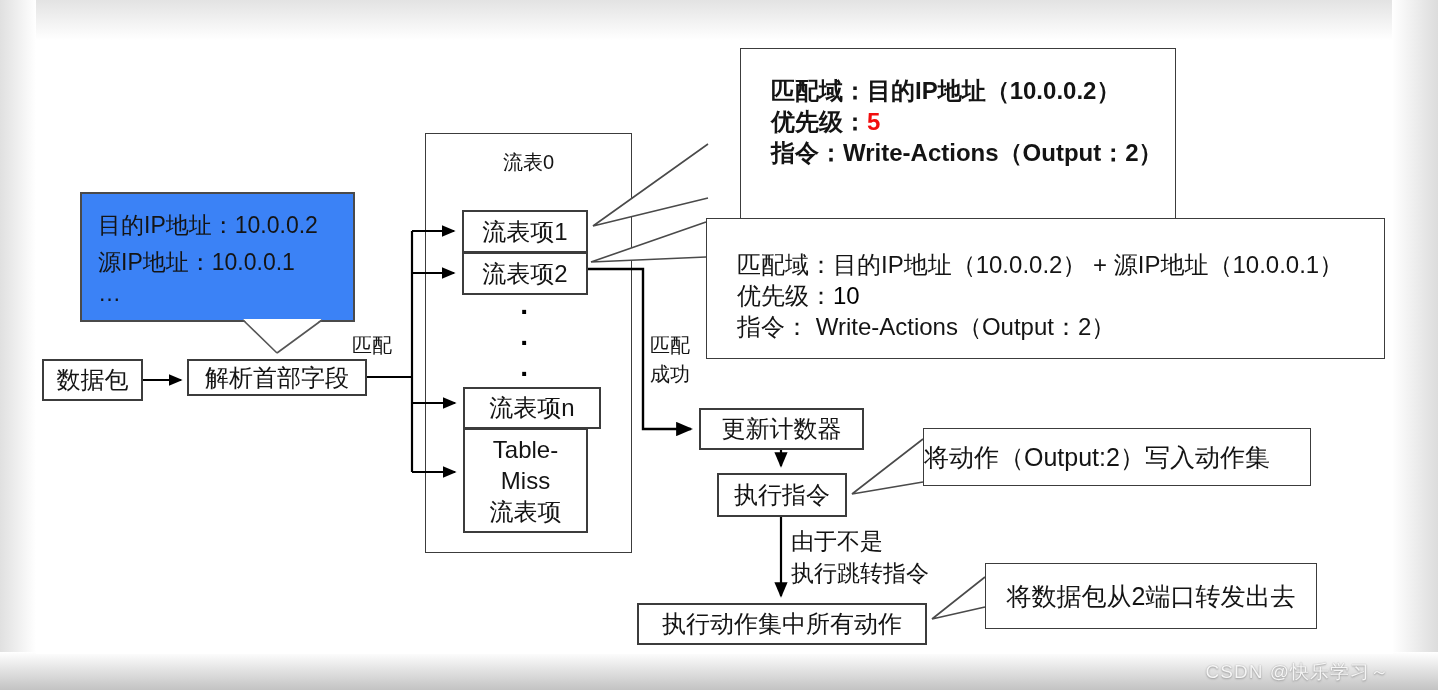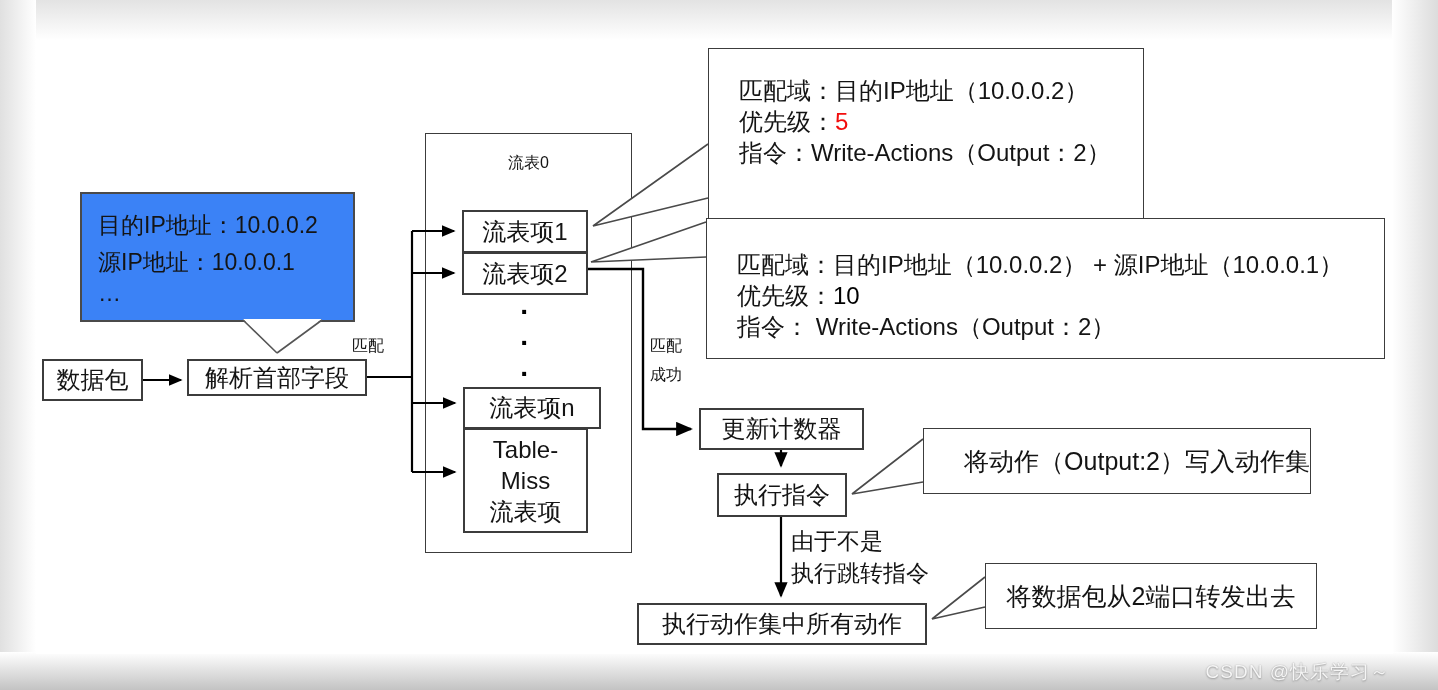--- a/index.html
+++ b/index.html
@@ -18,21 +18,21 @@
     position:absolute;z-index:6;background:#fff;border:2px solid #3c3c3c;
     display:flex;align-items:center;justify-content:center;text-align:center;
     font-size:24px;line-height:1.25;box-sizing:border-box;
   }
   .big-container{position:absolute;z-index:4;background:#fff;border:1.8px solid #3c3c3c;box-sizing:border-box;}
   .callout{
     position:absolute;z-index:6;background:#fff;border:1.8px solid #3c3c3c;box-sizing:border-box;
     font-size:24px;line-height:31px;
   }
   .co-pad{padding:26px 10px 10px 30px;}
-  .label{position:absolute;z-index:6;font-size:16px;line-height:29px;white-space:nowrap;}
+  .label{position:absolute;z-index:6;font-size:20px;line-height:29px;white-space:nowrap;}
   .ellipsis-col{
     position:absolute;z-index:6;left:462px;top:296px;width:126px;text-align:center;
     font-size:28px;font-weight:bold;line-height:31px;color:#000;
   }
   .red{color:#f20d0d;}
   svg.wires{position:absolute;left:0;top:0;z-index:7;pointer-events:none;}
   .watermark{
     position:absolute;z-index:8;top:659px;right:48px;font-size:19px;letter-spacing:1px;
     color:#f5f5f5;text-shadow:0 1px 2px #9a9a9a,0 0 1px #aaaaaa;
   }
@@ -96,37 +96,37 @@
     <span>执行指令</span>
   </div>
   <div class="label" style="left:791px;top:525px;font-size:23px;line-height:32px;">
     <div>由于不是</div>
     <div>执行跳转指令</div>
   </div>
   <div class="box" style="left:637px;top:603px;width:290px;height:42px;">
     <span>执行动作集中所有动作</span>
   </div>
 
-  <div class="callout co-pad" style="left:708px;top:48px;width:436px;height:183px;">
+  <div class="callout co-pad" style="left:740px;top:48px;width:436px;height:183px;font-weight:bold;">
     <div>匹配域：目的IP地址（10.0.0.2）</div>
     <div>
       <span>优先级：</span><span class="red" style="color: rgb(242, 13, 13);">5</span>
     </div>
     <div>指令：Write-Actions（Output：2）</div>
   </div>
 
   <div class="callout" style="left:706px;top:218px;width:679px;height:141px;padding:30px 8px 0 30px;">
     <div>匹配域：目的IP地址（10.0.0.2） + 源IP地址（10.0.0.1）</div>
     <div>
       <span>优先级：</span><span class="red" style="color: #000000;">10</span>
     </div>
     <div>指令： Write-Actions（Output：2）</div>
   </div>
 
-  <div class="callout" style="left:923px;top:428px;width:388px;height:66px;display:flex;align-items:center;justify-content:flex-end;font-size:25px;">
+  <div class="callout" style="left:923px;top:428px;width:388px;height:58px;display:flex;align-items:center;justify-content:flex-start;font-size:25px;">
     <span>将动作（Output:2）写入动作集</span>
   </div>
 
   <div class="callout" style="left:985px;top:563px;width:332px;height:66px;display:flex;align-items:center;justify-content:center;font-size:25px;">
     <span>将数据包从2端口转发出去</span>
   </div>
 
   <svg class="wires" width="1438" height="690" viewBox="0 0 1438 690">
     <defs>
       <marker id="arw" markerWidth="7" markerHeight="6" refX="6.2" refY="3" orient="auto" markerUnits="strokeWidth">

